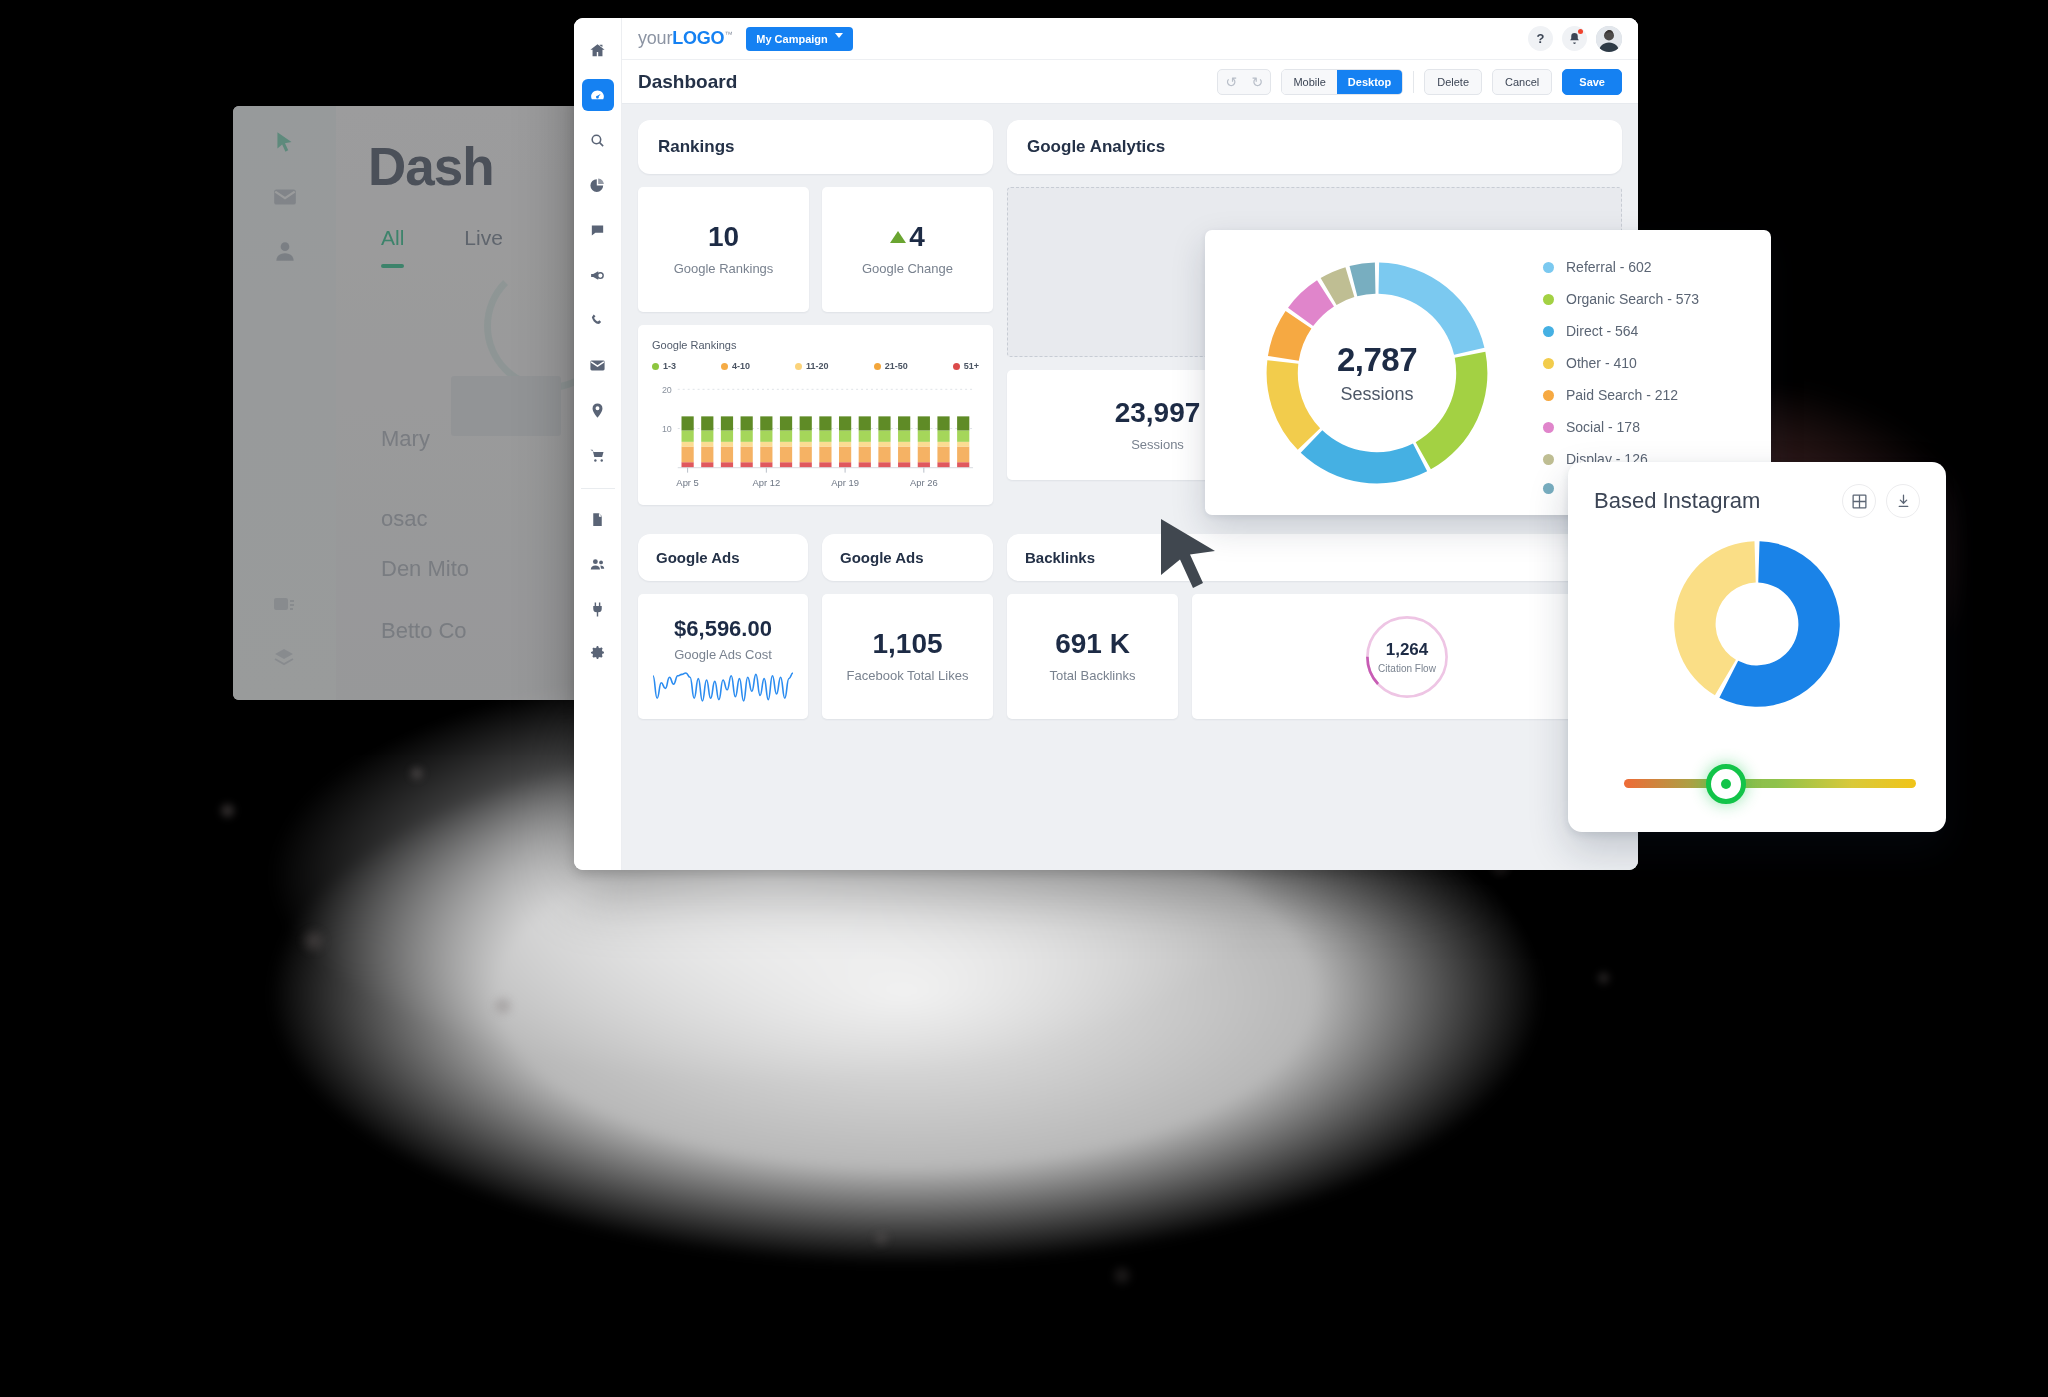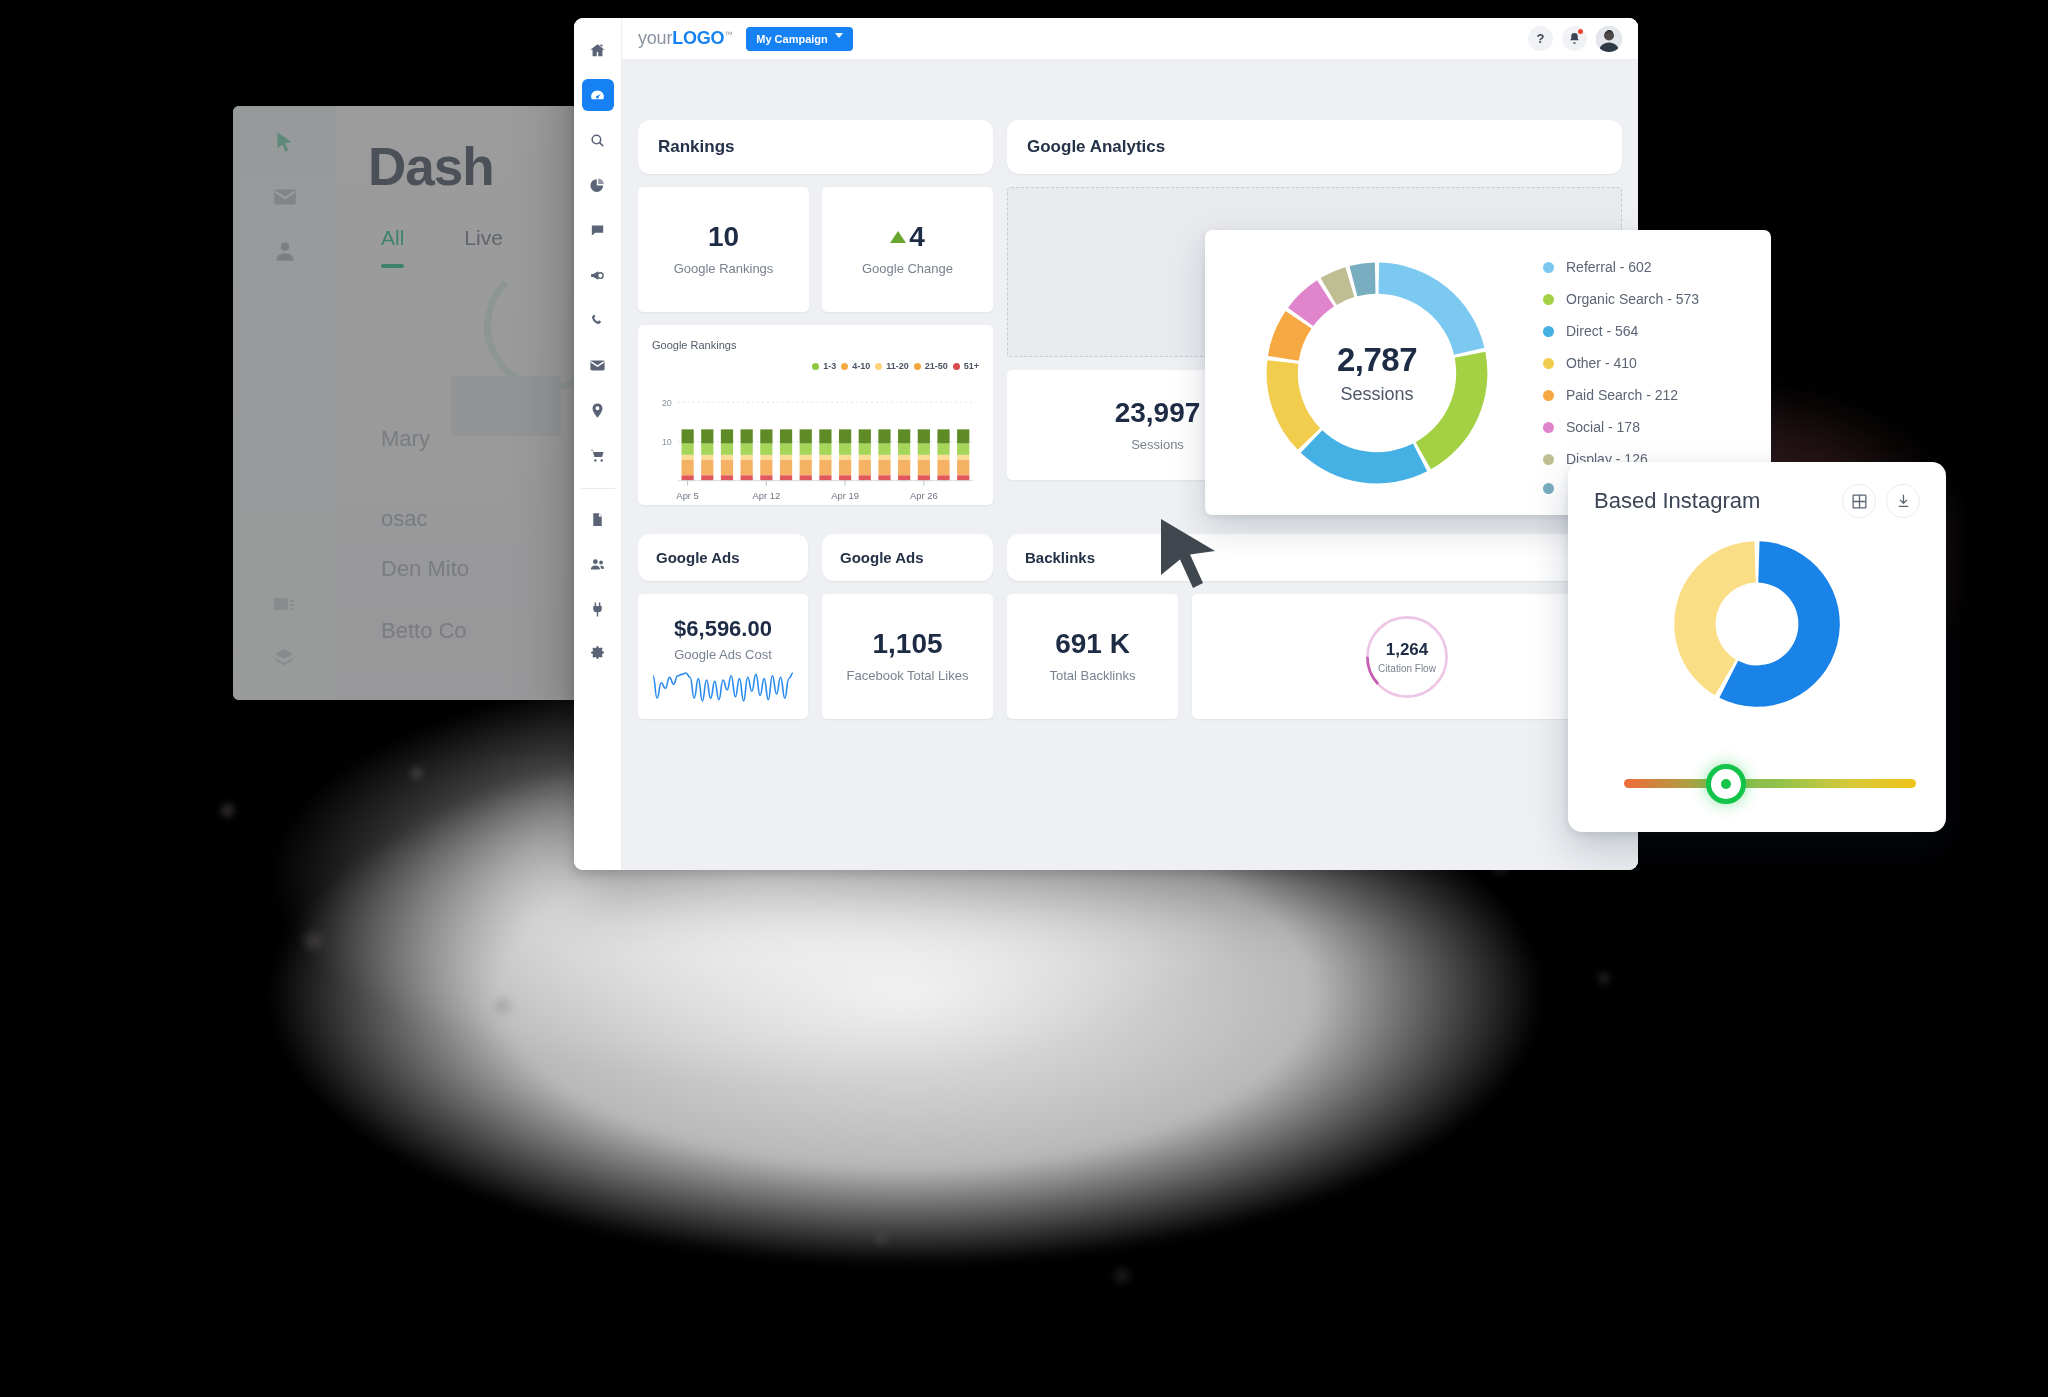--- a/index.html
+++ b/index.html
@@ -123,21 +123,21 @@
   .stat-val { font-size:28px; font-weight:bold; color:#1d2b45; line-height:1; }
   .stat-lbl { font-size:13px; color:#79828f; margin-top:10px; }
   .tri-up { display:inline-block; width:0;height:0;border-left:8px solid transparent;border-right:8px solid transparent;
     border-bottom:12px solid #6aa531; margin-right:3px; vertical-align:3px; }
 
   .row2 { display:flex; gap:13px; }
   .row2 > * { flex:1; }
 
   .chartcard { background:#fff; border-radius:5px; box-shadow:0 1px 2px rgba(25,40,70,.07); padding:14px 14px 8px; }
   .chart-title { font-size:11px; color:#515b6b; margin-bottom:10px; }
-  .legend-row { display:flex; justify-content:flex-end; gap:5px; margin-bottom:19px; }
+  .legend-row { display:flex; justify-content:space-between; gap:27px; margin-bottom:6px; }
   .lg { display:flex; align-items:center; gap:4px; font-size:9px; font-weight:bold; color:#4a5463; }
   .lg i { width:7px;height:7px;border-radius:50%; display:block; }
 
   .dashzone { border:1px dashed #c7ccd4; background:#e8eaee; border-radius:4px; }
 
   
   .gapanel {
     position:absolute; left:1205px; top:230px; width:566px; height:285px;
     background:#fff; border-radius:7px; box-shadow:0 14px 34px rgba(22,35,60,.17), 0 2px 6px rgba(22,35,60,.08);
     display:flex; align-items:center; padding:0 24px; overflow:hidden;
@@ -336,20 +336,37 @@
             <svg viewBox="0 0 26 26" width="26" height="26">
                 <rect width="26" height="26" fill="#e3e7ec"></rect>
                 <circle cx="13" cy="9.5" r="5" fill="#4c4a49"></circle>
                 <path d="M3 26c0-6 4.6-9.5 10-9.5S23 20 23 26z" fill="#2d3a46"></path>
                 <path d="M9.5 8.5c1.6-2.4 5.5-3 7.4-.6.6-3.2-3-4.6-5.4-3.5-1.7.8-2.3 2.4-2 4.1z" fill="#3a3634"></path>
               </svg>
           </div>
         </div>
       </div>
 
+      <div class="subbar">
+        <div class="page-title">Dashboard</div>
+        <div class="tools">
+          <div class="undogrp">
+            <div>↺</div>
+            <div>↻</div>
+          </div>
+          <div class="seg">
+            <button>Mobile</button>
+            <button class="on">Desktop</button>
+          </div>
+          <div class="vsep"></div>
+          <button class="btn">Delete</button>
+          <button class="btn">Cancel</button>
+          <button class="btn primary">Save</button>
+        </div>
+      </div>
 
       <div class="canvas">
 
         <div class="col colA">
           <div class="card">
             <div class="card-head">Rankings</div>
           </div>
 
           <div class="row2">
             <div class="stat" style="height:125px">

